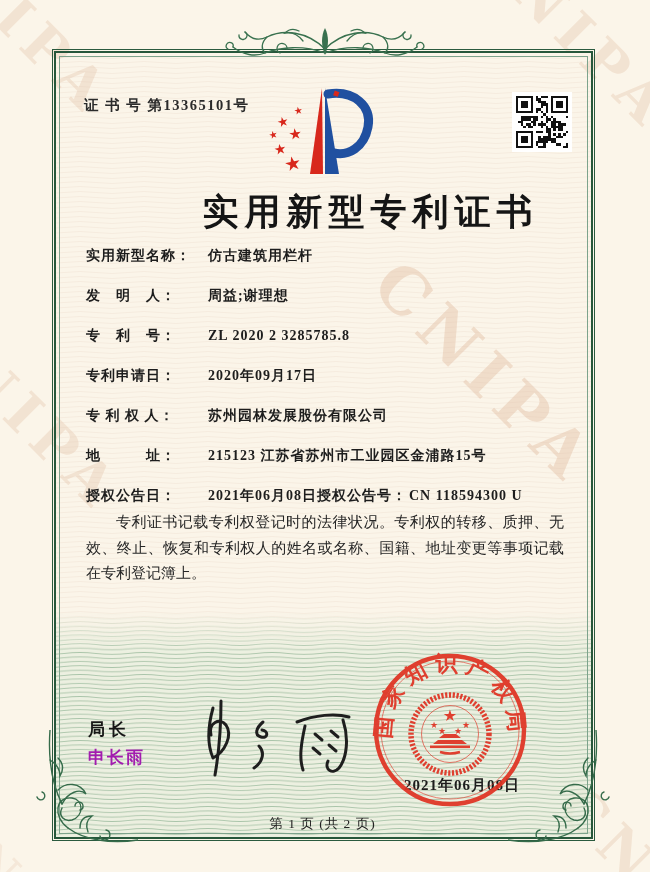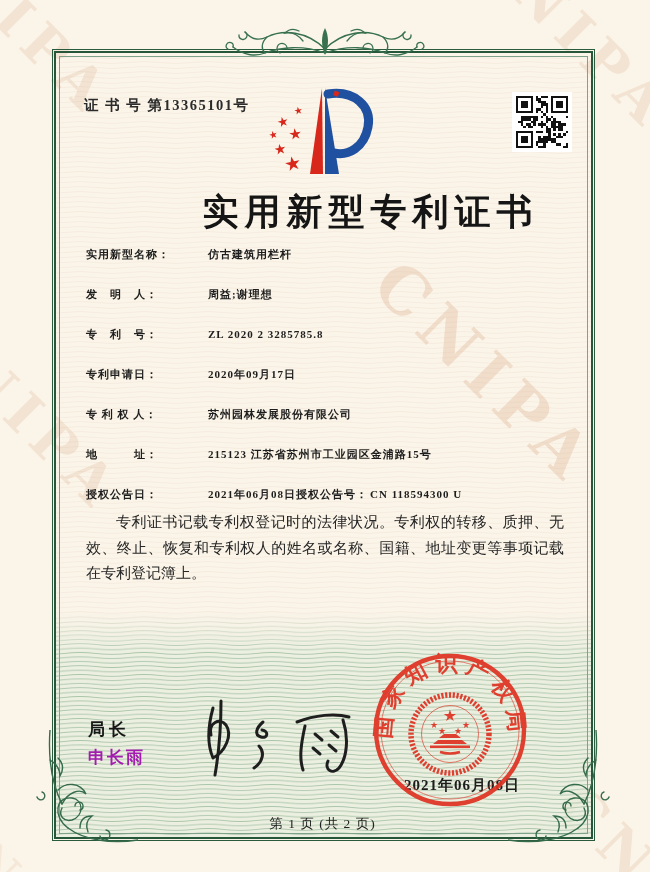--- a/index.html
+++ b/index.html
@@ -22,21 +22,21 @@
   .ornament{position:absolute;z-index:4;}
   
   .cert-no{position:absolute;left:84px;top:96px;font-size:14.5px;font-weight:600;
            letter-spacing:1.5px;color:#2b2b2b;z-index:5;}
   .logo{position:absolute;left:262px;top:82px;z-index:5;}
   .qr{position:absolute;left:512px;top:92px;width:52px;height:52px;background:#fff;
       padding:4px;z-index:5;}
   .title{position:absolute;left:52px;top:188px;width:541px;text-align:center;
          font-size:36px;font-weight:700;letter-spacing:6px;color:#151515;z-index:5;margin-left:48px;}
   
-  .row{position:absolute;left:86px;font-size:11px;font-weight:600;letter-spacing:1px;
+  .row{position:absolute;left:86px;font-size:14px;font-weight:600;letter-spacing:1px;
        color:#1d1d1d;white-space:nowrap;z-index:5;}
   .flabel{display:inline-block;width:120px;}
   .fvalue{margin-left:2px;}
   .pair2{}
   
   .body-text{position:absolute;left:86px;top:510px;width:478px;text-align:justify;
              font-size:15px;line-height:25.5px;color:#262626;z-index:5;}
   .body-text p{margin:0;text-indent:2em;}
   
   .director-title{position:absolute;left:88px;top:718px;font-family:"Liberation Sans",sans-serif;

